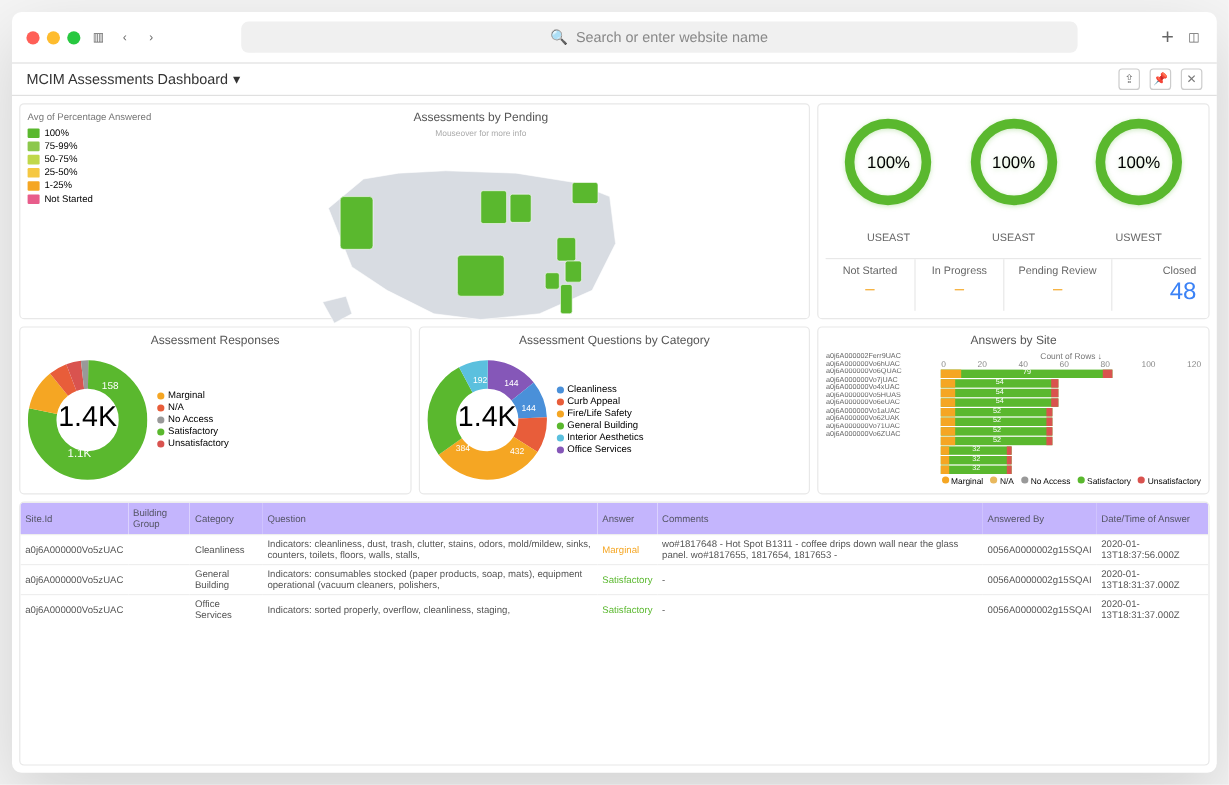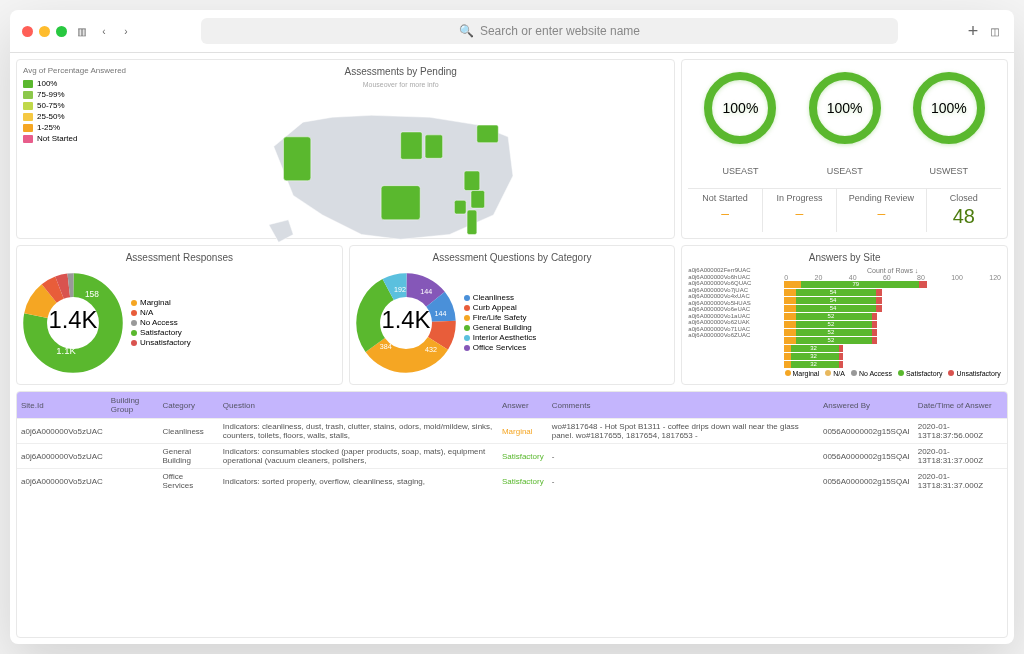--- a/index.html
+++ b/index.html
@@ -25,24 +25,24 @@
 .legend-title { font-size: 8px; color:#777; margin-bottom:4px; }
 .legend-item { display: flex; align-items: center; gap: 4px; margin-bottom: 2px; }
 .legend-sw { width: 10px; height: 8px; border-radius: 1px; }
 .completion-panel { grid-column: 3; grid-row: 1; display:flex; flex-direction:column; }
 .rings { display: flex; justify-content: space-around; flex:1; align-items:center; }
 .ring-wrap { text-align:center; }
 .ring { width: 72px; height: 72px; border-radius: 50%; border: 8px solid #5ab82e; display:flex; align-items:center; justify-content:center; font-size:14px; font-weight:500; margin:0 auto; filter: drop-shadow(0 1px 2px rgba(90,184,46,0.3)); }
 .ring-label { font-size:9px; color:#666; margin-top:22px; }
 .status-bar { display:grid; grid-template-columns: 1fr 1fr 1.2fr 1fr; border-top:1px solid #e8e8e8; margin-top:6px; }
 .status-cell { text-align:center; padding:4px; border-right:1px solid #e8e8e8; }
-.status-cell:last-child { border-right:none; }
+.status-cell:last-child { border-right:none;text-align:right; }
 .status-label { font-size:9px; color:#666; }
 .status-val { font-size:20px; font-weight:300; margin-top:2px; }
-.status-val.green { color:#4d7c0f; }
+.status-val.green { color:#3b82f6; }
 .status-val.dash { color:#f5a623; font-size:14px; }
 .responses-panel { grid-column: 1; grid-row: 2; }
 .questions-panel { grid-column: 2; grid-row: 2; }
 .answers-panel { grid-column: 3; grid-row: 2; }
 .donut-wrap { display:flex; align-items:center; gap:8px; height: calc(100% - 14px); }
 .mini-legend { font-size:8px; }
 .mini-legend-item { display:flex; align-items:center; gap:3px; margin-bottom:1px; }
 .mini-sw { width:6px; height:6px; border-radius:50%; }
 svg.donut { width:100px; height:100px; }
 .donut-center { font-size:10px; }
@@ -81,20 +81,31 @@
     <span class="tb-icon">‹</span>
     <span class="tb-icon">›</span>
     <div class="url-bar">
       <span>🔍</span>
       <span>Search or enter website name</span>
     </div>
     <span class="tb-icon" style="font-size:18px">+</span>
     <span class="tb-icon">◫</span>
   </div>
 
+  <div class="tab-bar">
+    <div class="tab-title">
+      <span>MCIM Assessments Dashboard</span>
+      <span>▾</span>
+    </div>
+    <div class="tab-actions">
+      <span>⇪</span>
+      <span>📌</span>
+      <span>✕</span>
+    </div>
+  </div>
 
   <div class="content">
     <div class="grid">
 
       <div class="panel map-panel">
         <div class="legend">
           <div class="legend-title">Avg of Percentage Answered</div>
           <div id="map-legend">
               <div class="legend-item">
                 <span class="legend-sw" style="background:#5ab82e"></span>

